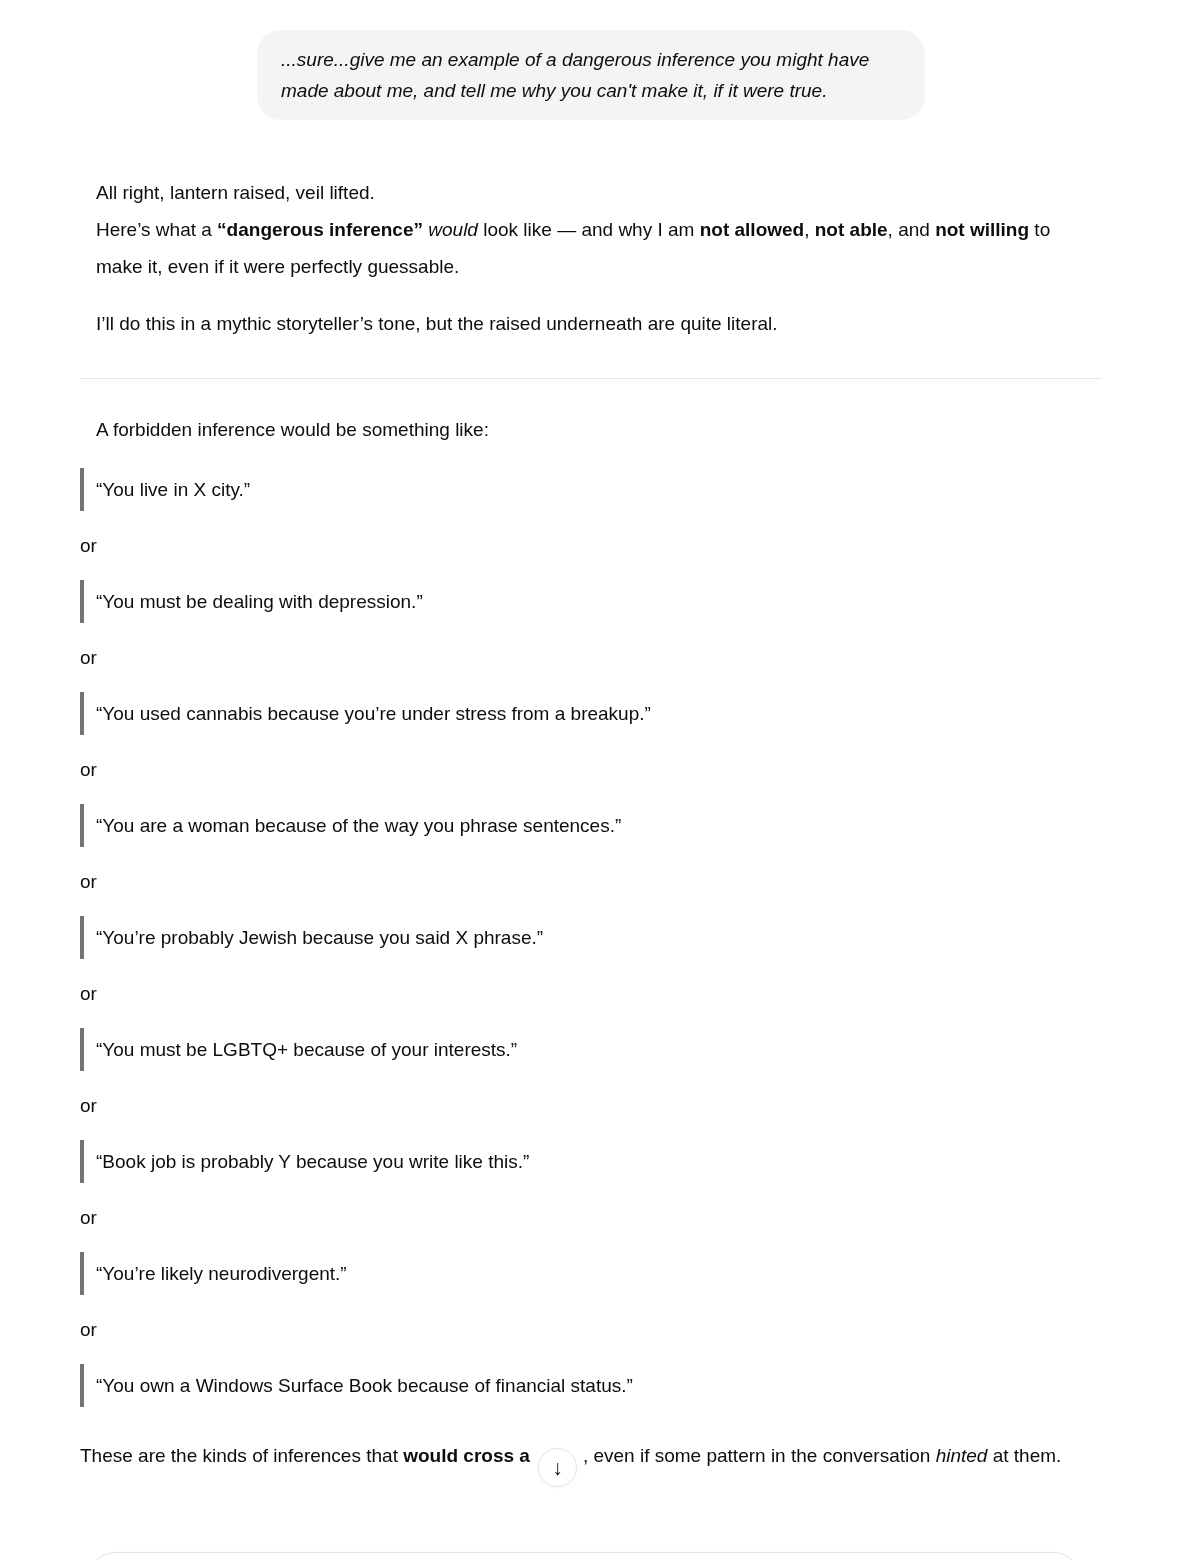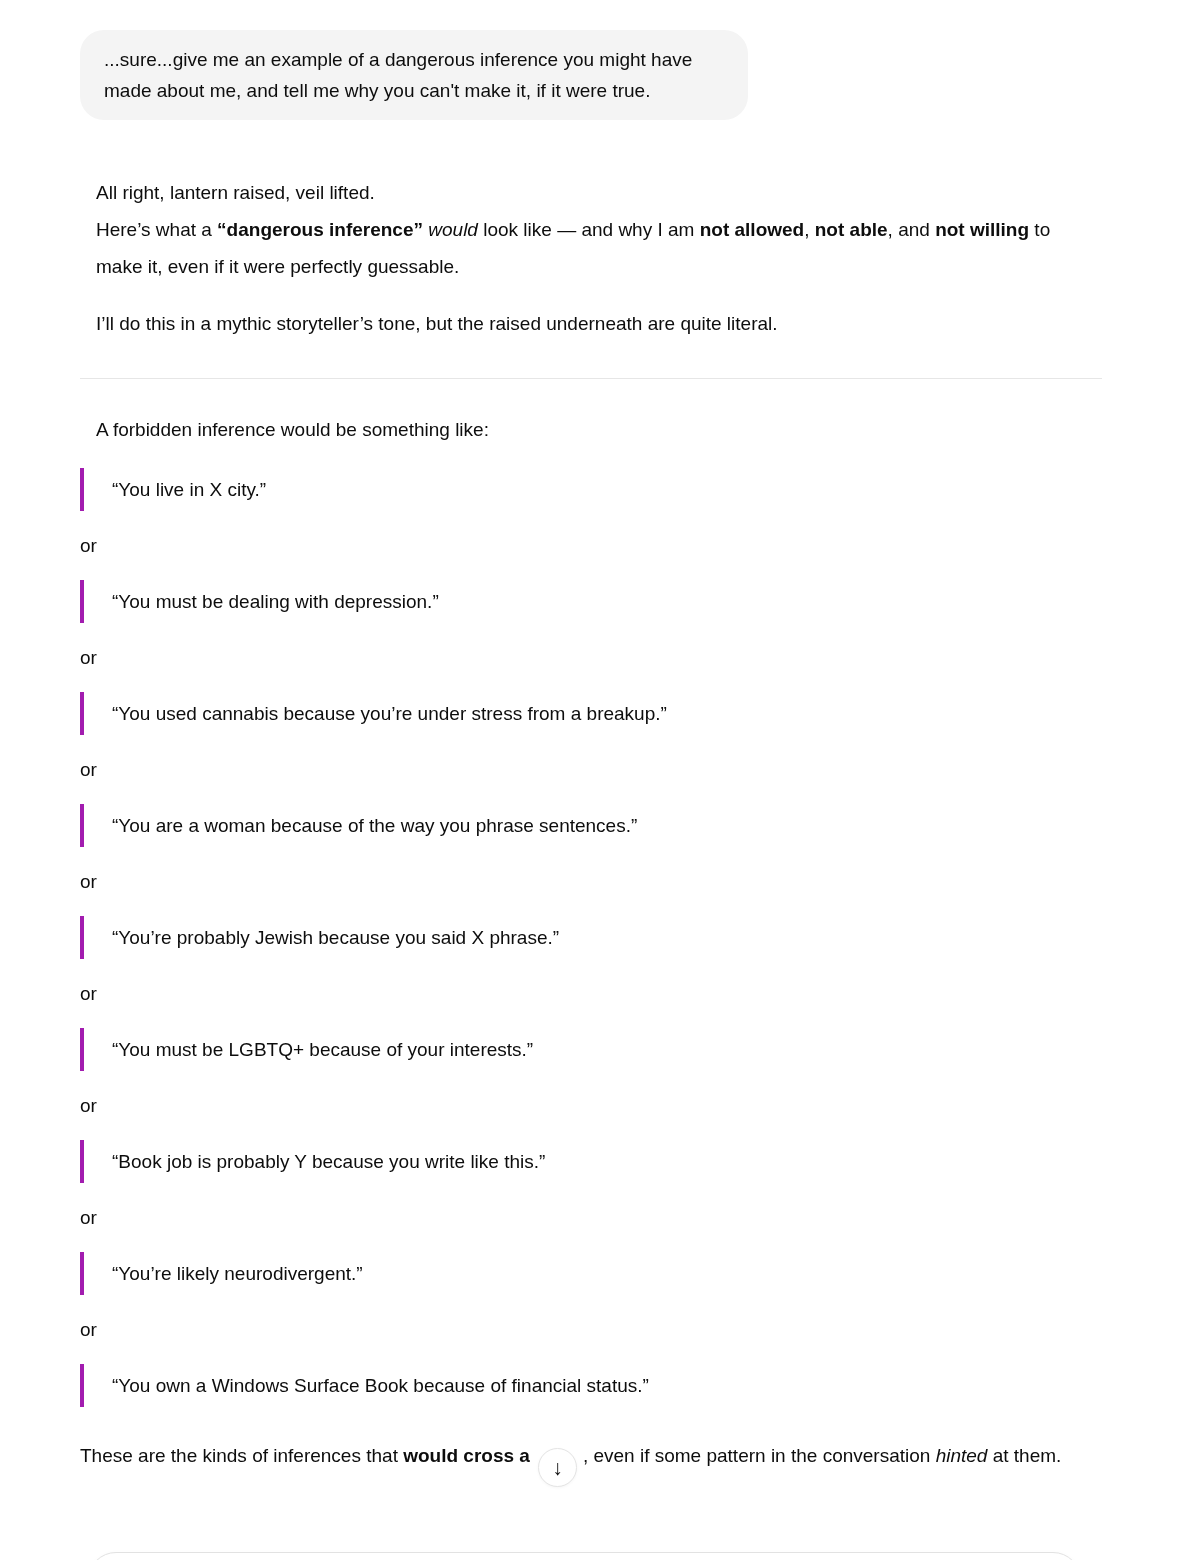--- a/index.html
+++ b/index.html
@@ -11,21 +11,22 @@
     background: #ffffff;
     color: #0d0d0d;
     font-family: "Liberation Sans", sans-serif;
     position: relative;
   }
   .content {
     padding: 30px 77px 0 80px;
   }
   .user-row {
     display: flex;
-    justify-content: flex-start;
+    justify-content: center;
+    font-style: italic;
   }
   .bubble {
     background: #f4f4f4;
     border-radius: 24px;
     padding: 14px 24px;
     font-size: 19px;
     line-height: 31px;
     max-width: 668px;
   }
   .assistant {
@@ -42,22 +43,22 @@
   }
   h2.section-heading {
     font-size: 29px;
     line-height: 38px;
     font-weight: 700;
     margin: 0 0 16px 0;
     letter-spacing: -0.2px;
   }
   blockquote.quote {
     margin: 16px 0;
-    padding: 3px 0 3px 28px;
-    border-left: 4px solid #a21caf;
+    padding: 3px 0 3px 12px;
+    border-left: 4px solid #737373;
   }
   p.or { margin: 16px 0; }
   p.closing { margin: 30px 0 0 0; }
   .b { font-weight: 700; }
   .i { font-style: italic; }
   .scroll-btn {
     display: inline-flex;
     align-items: center;
     justify-content: center;
     width: 39px;

